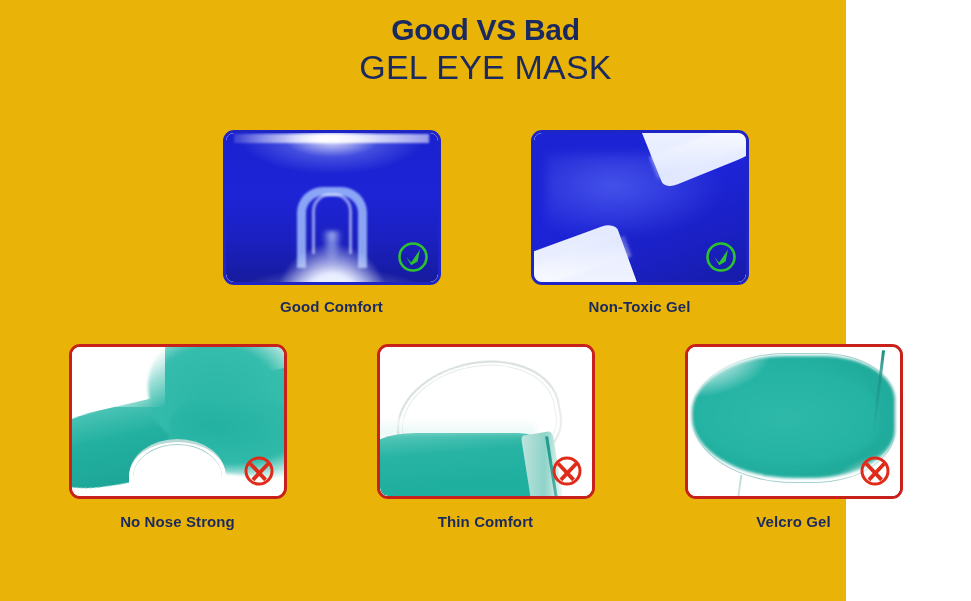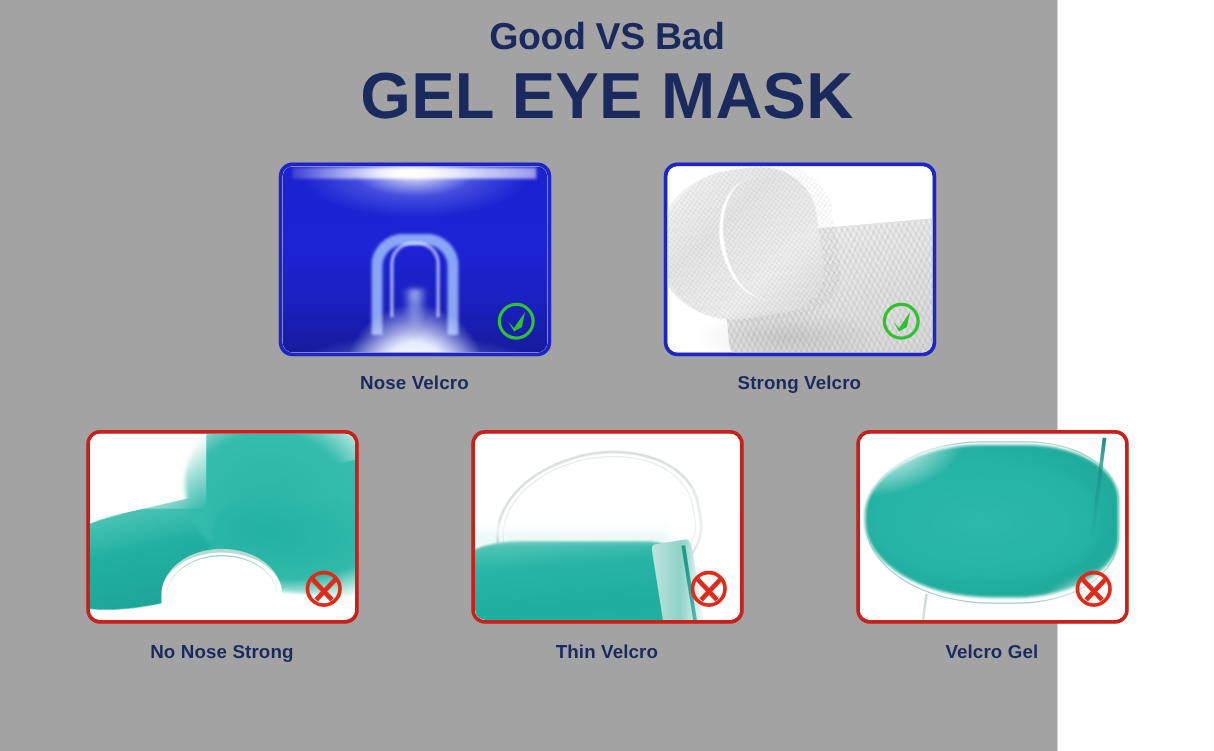--- a/index.html
+++ b/index.html
@@ -12,42 +12,42 @@
     height: 601px;
     overflow: hidden;
     font-family: "Liberation Sans", sans-serif;
     -webkit-font-smoothing: antialiased;
   }
 
   .page {
     position: relative;
     width: 846px;
     height: 601px;
-    background: #a3a3a3;
+    background: #eab308;
   }
 
   
   .header {
     position: absolute;
     top: 14px;
     left: 0;
     width: 971px;
     text-align: center;
   }
   .title-sub {
     font-size: 30px;
     font-weight: bold;
     color: #1b2a5e;
     letter-spacing: -0.3px;
     line-height: 1.05;
     margin: 0;
   }
   .title-main {
-    font-size: 52px;
-    font-weight: bold;
+    font-size: 34px;
+    font-weight: normal;
     color: #1b2a5e;
     letter-spacing: 0.2px;
     line-height: 1.12;
     margin: 2px 0 0 0;
   }
 
   
   .grid {
     position: absolute;
     top: 130px;
@@ -454,44 +454,44 @@
               <div class="glow-bot"></div>
             </div>
           </div>
           <div class="badge">
             <svg viewBox="0 0 34 34">
               <circle cx="17" cy="17" r="13.5" fill="none" stroke="#2fc22f" stroke-width="2.6"></circle>
               <path d="M10.5 17.2 L15.2 22.4 L24 9.5 L21.6 21.5 L15.2 25.2 Z" fill="#2fc22f"></path>
             </svg>
           </div>
         </div>
-        <div class="label">Nose Velcro</div>
+        <div class="label">Good Comfort</div>
       </div>
+
 
       <div class="cell">
         <div class="card card-good">
           <div class="card-inner">
-            <div class="ph-velcro">
-              <div class="strapB"></div>
-              <div class="strapA"></div>
-              <div class="fuzz"></div>
-              <div class="strapA-edge"></div>
-              <div class="shadowL"></div>
+            <div class="ph-blue">
+              <div class="sheen"></div>
+              <div class="corner-tr"></div>
+              <div class="corner-tr-edge"></div>
+              <div class="corner-bl"></div>
+              <div class="corner-bl-edge"></div>
             </div>
           </div>
           <div class="badge">
             <svg viewBox="0 0 34 34">
               <circle cx="17" cy="17" r="13.5" fill="none" stroke="#2fc22f" stroke-width="2.6"></circle>
               <path d="M10.5 17.2 L15.2 22.4 L24 9.5 L21.6 21.5 L15.2 25.2 Z" fill="#2fc22f"></path>
             </svg>
           </div>
         </div>
-        <div class="label">Strong Velcro</div>
+        <div class="label">Non-Toxic Gel</div>
       </div>
-
 
     </div>
 
     <div class="row row-2">
 
       <div class="cell">
         <div class="card card-bad">
           <div class="card-inner">
             <div class="ph-nonose">
               <div class="band"></div>
@@ -527,21 +527,21 @@
             </div>
           </div>
           <div class="badge">
             <svg viewBox="0 0 34 34">
               <circle cx="17" cy="17" r="13" fill="none" stroke="#e02b1a" stroke-width="3"></circle>
               <path d="M9.5 8.2 L25 24.6 L22.2 27.2 L6.8 10.8 Z" fill="#e02b1a"></path>
               <path d="M25 8.2 L9.5 24.6 L12.3 27.2 L27.7 10.8 Z" fill="#e02b1a"></path>
             </svg>
           </div>
         </div>
-        <div class="label">Thin Velcro</div>
+        <div class="label">Thin Comfort</div>
       </div>
 
       <div class="cell">
         <div class="card card-bad">
           <div class="card-inner">
             <div class="ph-toxic">
               <div class="body"></div>
               <div class="body2"></div>
               <div class="outline"></div>
               <div class="edge-r"></div>

